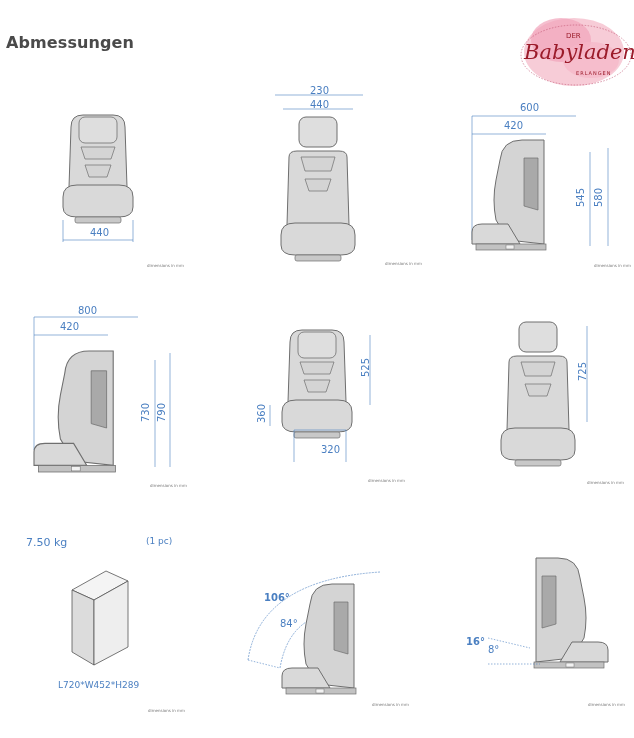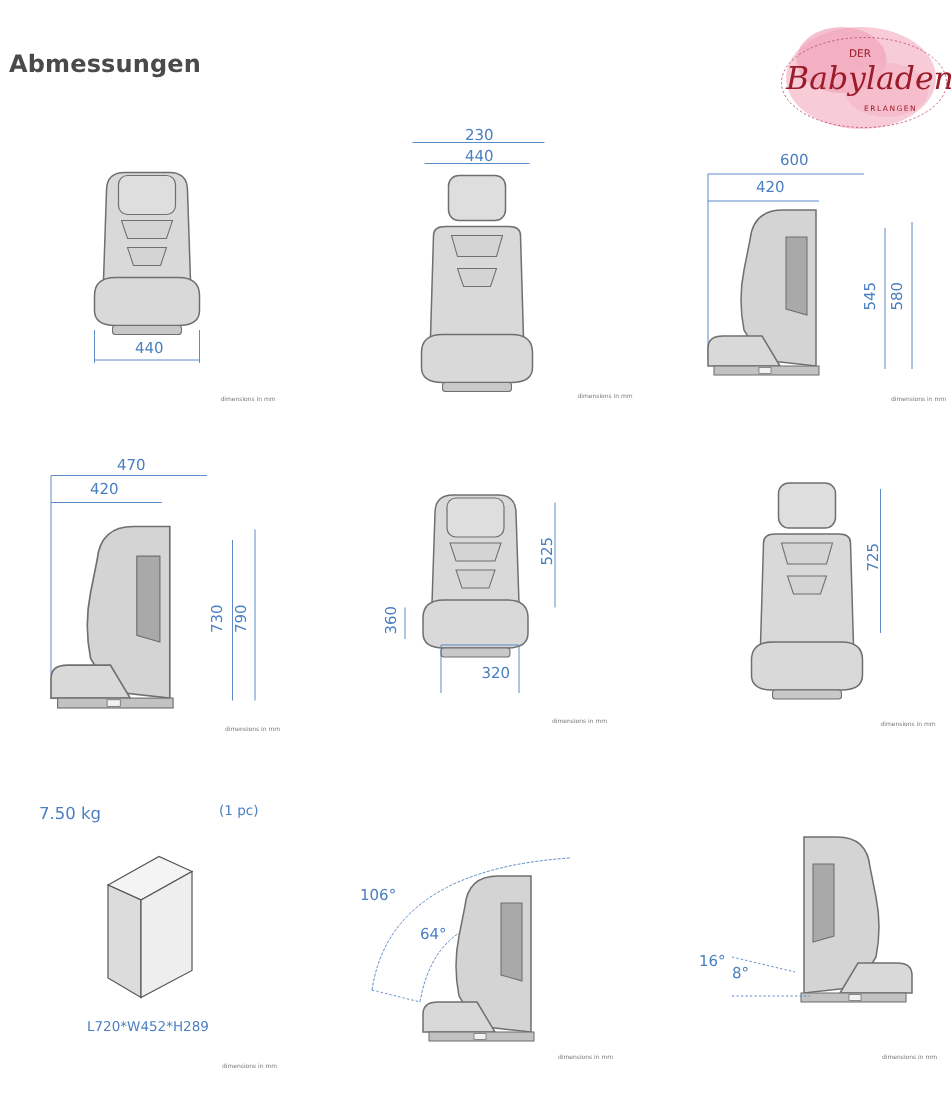--- a/index.html
+++ b/index.html
@@ -95,21 +95,21 @@
   </svg>
   <div class="dim v" style="left:103px;top:92px;">545</div>
   <div class="dim v" style="left:121px;top:92px;">580</div>
   <svg width="90" height="120" style="left:4px;top:40px">
       <use href="#side-seat"></use>
     </svg>
   <div class="caption" style="left:126px;top:163px;">dimensions in mm</div>
 </div>
 
 <div class="panel" style="left:30px;top:305px;width:190px;height:185px;">
-  <div class="dim" style="left:48px;top:0px;">470</div>
+  <div class="dim" style="left:48px;top:0px;">800</div>
   <div class="dim" style="left:30px;top:16px;">420</div>
   <svg width="160" height="170" style="left:0;top:0">
     <line x1="4" y1="12" x2="108" y2="12" stroke="#4a7fc1" stroke-width="0.6"></line>
     <line x1="4" y1="30" x2="78" y2="30" stroke="#4a7fc1" stroke-width="0.6"></line>
     <line x1="4" y1="12" x2="4" y2="145" stroke="#4a7fc1" stroke-width="0.6"></line>
     <line x1="125" y1="55" x2="125" y2="162" stroke="#4a7fc1" stroke-width="0.6"></line>
     <line x1="140" y1="48" x2="140" y2="162" stroke="#4a7fc1" stroke-width="0.6"></line>
   </svg>
   <div class="dim v" style="left:106px;top:102px;">730</div>
   <div class="dim v" style="left:122px;top:102px;">790</div>
@@ -158,32 +158,32 @@
   <div class="dim" style="left:38px;top:150px;font-size:9px;text-align:center;">L720*W452*H289</div>
   <div class="caption" style="left:128px;top:178px;">dimensions in mm</div>
 </div>
 
 <div class="panel" style="left:240px;top:570px;width:180px;height:140px;">
   <svg width="170" height="120" style="left:0;top:0">
     <path d="M8,90 Q20,10 140,2" fill="none" stroke="#4a7fc1" stroke-width="0.6" stroke-dasharray="2,1"></path>
     <path d="M40,98 Q50,40 108,42" fill="none" stroke="#4a7fc1" stroke-width="0.6" stroke-dasharray="2,1"></path>
     <line x1="8" y1="90" x2="40" y2="98" stroke="#4a7fc1" stroke-width="0.6" stroke-dasharray="1.5,1.5"></line>
   </svg>
-  <div class="dim" style="left:0;top:22px;">106°</div>
-  <div class="dim" style="left:40px;top:48px;">64°</div>
+  <div class="dim" style="left:24px;top:22px;font-weight:bold;">106°</div>
+  <div class="dim" style="left:40px;top:48px;">84°</div>
   <svg width="100" height="130" style="left:42px;top:14px">
       <use href="#side-seat"></use>
     </svg>
   <div class="caption" style="left:132px;top:132px;">dimensions in mm</div>
 </div>
 
 <div class="panel" style="left:460px;top:550px;width:174px;height:160px;">
   <svg width="110" height="130" style="left:48px;top:8px">
       <use href="#side-seat" transform="translate(100,0) scale(-1,1)"></use>
     </svg>
   <svg width="80" height="60" style="left:0;top:80px">
     <line x1="28" y1="8" x2="70" y2="18" stroke="#4a7fc1" stroke-width="0.6" stroke-dasharray="1.5,1.5"></line>
     <line x1="28" y1="34" x2="80" y2="34" stroke="#4a7fc1" stroke-width="0.6" stroke-dasharray="1.5,1.5"></line>
   </svg>
-  <div class="dim" style="left:6px;top:86px;">16°</div>
+  <div class="dim" style="left:6px;top:86px;font-weight:bold;">16°</div>
   <div class="dim" style="left:28px;top:94px;">8°</div>
   <div class="caption" style="left:128px;top:152px;">dimensions in mm</div>
 </div>
 
 </body></html>

